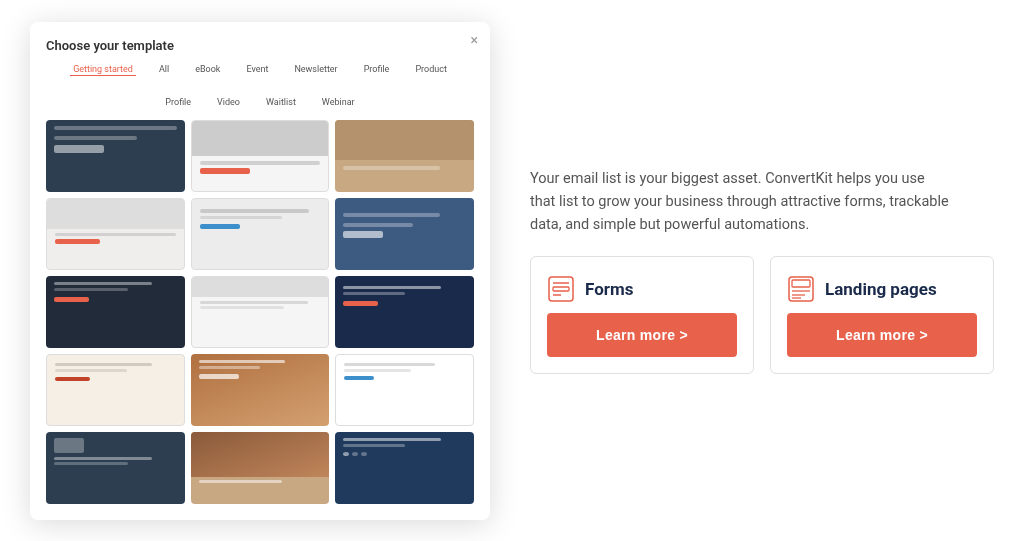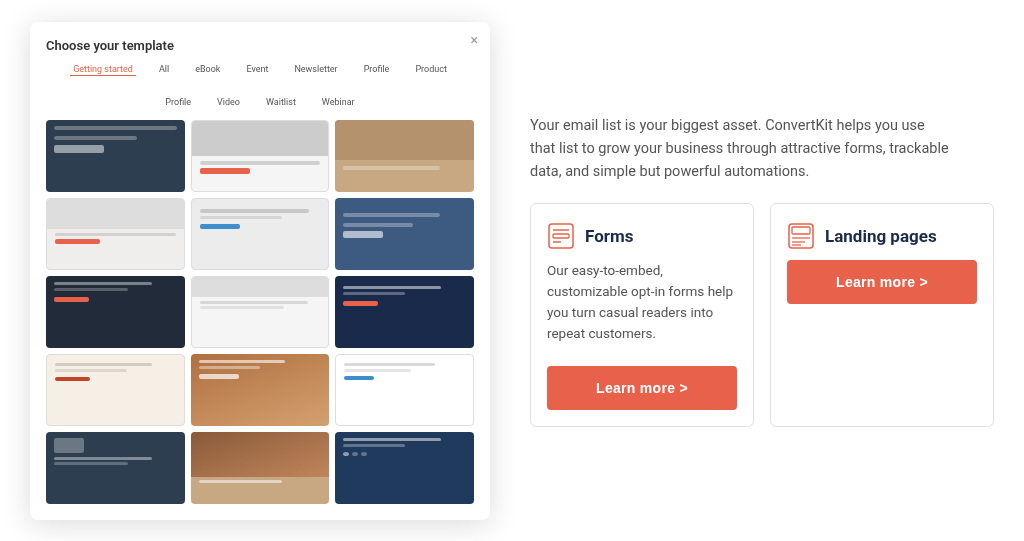--- a/index.html
+++ b/index.html
@@ -299,21 +299,20 @@
       <div class="feature-card">
         <div class="card-header">
           <svg class="card-icon" viewBox="0 0 28 28" fill="none" xmlns="http://www.w3.org/2000/svg">
             <rect x="2" y="2" width="24" height="24" rx="3" fill="none" stroke="#e8614b" stroke-width="1.5"></rect>
             <line x1="6" y1="8" x2="22" y2="8" stroke="#e8614b" stroke-width="1.5"></line>
             <rect x="6" y="12" width="16" height="4" rx="1" fill="none" stroke="#e8614b" stroke-width="1.3"></rect>
             <line x1="6" y1="20" x2="14" y2="20" stroke="#e8614b" stroke-width="1.5"></line>
           </svg>
           <span class="card-title">Forms</span>
         </div>
-        <p class="card-body">Our easy-to-embed, customizable opt-in forms help you turn casual readers into repeat customers.</p>
         <button class="learn-more-btn">Learn more  &gt;</button>
       </div>
 
       <div class="feature-card">
         <div class="card-header">
           <svg class="card-icon" viewBox="0 0 28 28" fill="none" xmlns="http://www.w3.org/2000/svg">
             <rect x="2" y="2" width="24" height="24" rx="3" fill="none" stroke="#e8614b" stroke-width="1.5"></rect>
             <rect x="5" y="5" width="18" height="7" rx="1" fill="none" stroke="#e8614b" stroke-width="1.3"></rect>
             <line x1="5" y1="16" x2="23" y2="16" stroke="#e8614b" stroke-width="1.3"></line>
             <line x1="5" y1="20" x2="18" y2="20" stroke="#e8614b" stroke-width="1.3"></line>

